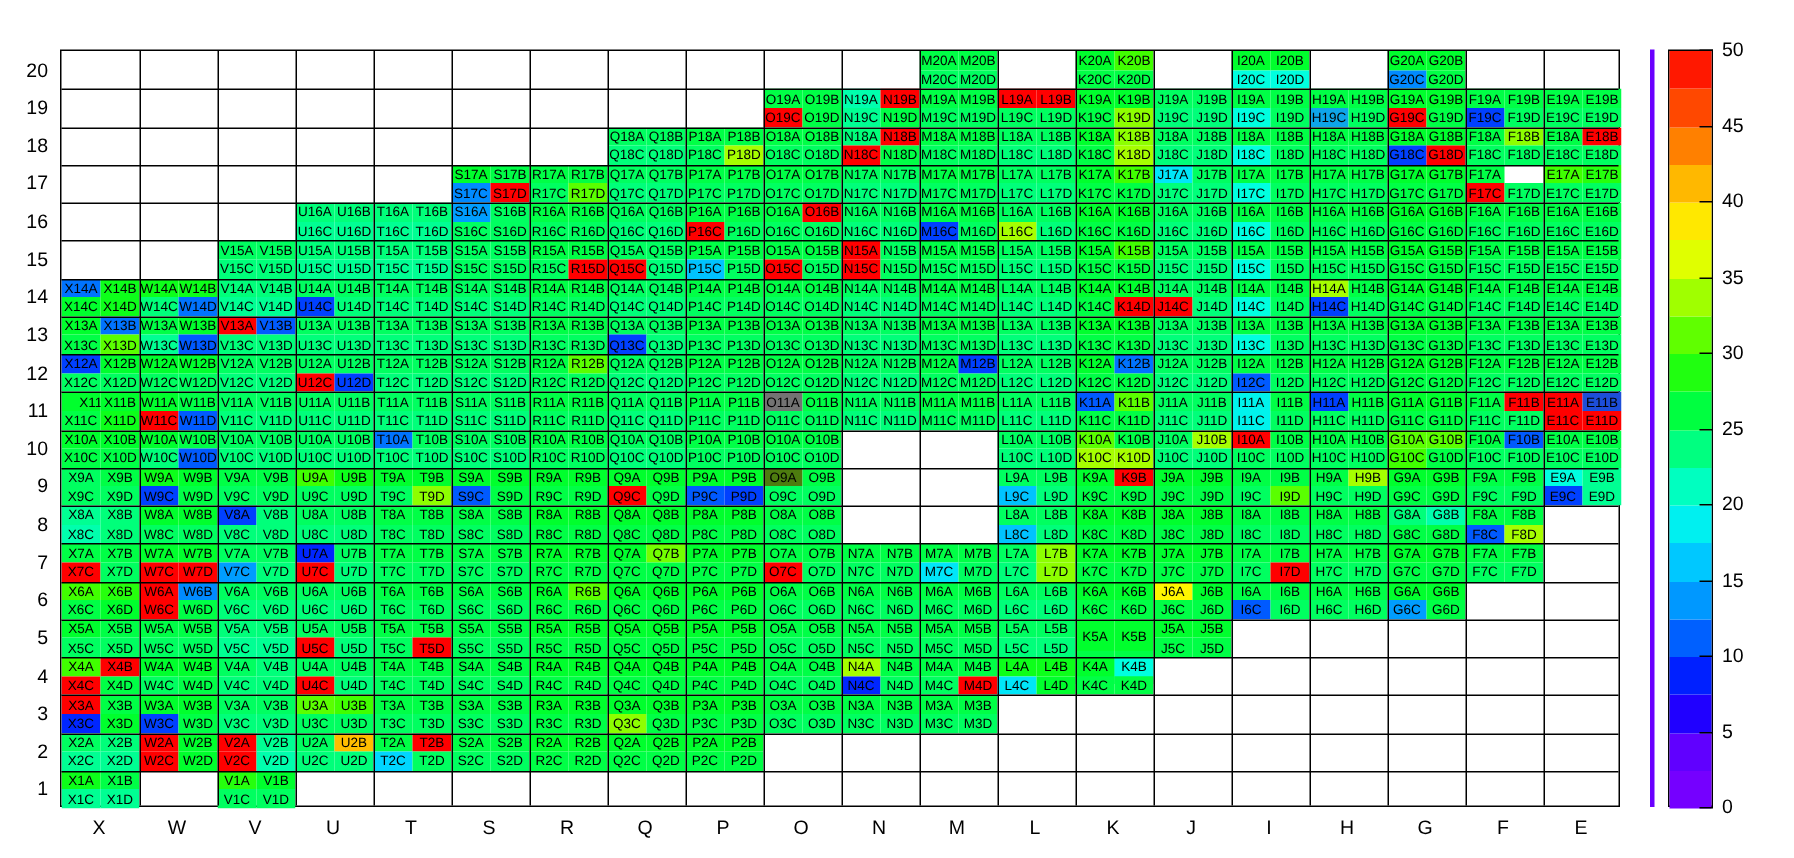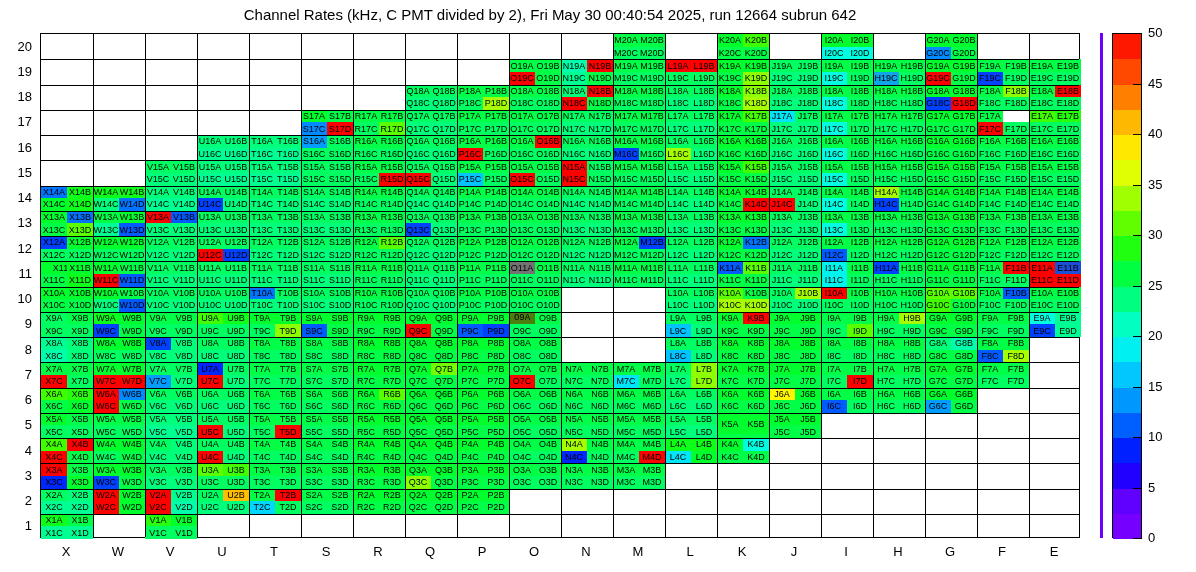--- a/index.html
+++ b/index.html
@@ -37,21 +37,20 @@
   #cbar-ticks{position:absolute;left:1112px;top:33px;width:30px;height:505px;}
   .ctick{position:absolute;right:0;width:9px;height:1px;background:#000;}
   .clab{position:absolute;left:1148px;font-size:13px;line-height:13px;}
   #leftbar{position:absolute;left:1100px;top:33px;width:3px;height:505px;background:#6a00ff;}
 </style>
 </head>
 <body>
 
 <div id="root">
 
-  <div id="title">Channel Rates (kHz, C PMT divided by 2), Fri May 30 00:40:54 2025, run 12664 subrun 642</div>
 
   <div id="leftbar"></div>
 
   <div id="plot">
     <div id="cells">
         <div class="cell" style="left: 572px; top: 0px; width: 52px; height: 25.25px;">
           <div class="quad qa" style="background: rgb(0, 255, 70);">M20A</div>
           <div class="quad qb" style="background: rgb(0, 255, 70);">M20B</div>
           <div class="quad qc" style="background: rgb(0, 255, 96);">M20C</div>
           <div class="quad qd" style="background: rgb(0, 255, 96);">M20D</div>
@@ -1154,21 +1153,21 @@
           <div class="quad qc" style="background: rgb(255, 0, 0);">Q9C</div>
           <div class="quad qd" style="background: rgb(0, 255, 70);">Q9D</div>
         </div>
         <div class="cell" style="left: 416px; top: 277.75px; width: 52px; height: 25.25px;">
           <div class="quad qa" style="background: rgb(0, 255, 45);">P9A</div>
           <div class="quad qb" style="background: rgb(0, 255, 45);">P9B</div>
           <div class="quad qc" style="background: rgb(0, 90, 255);">P9C</div>
           <div class="quad qd" style="background: rgb(0, 64, 255);">P9D</div>
         </div>
         <div class="cell" style="left: 468px; top: 277.75px; width: 52px; height: 25.25px;">
-          <div class="quad qa" style="background: #4d7c0f; font-family: Liberation Mono, monospace;">O9A</div>
+          <div class="quad qa" style="background: #4d7c0f;">O9A</div>
           <div class="quad qb" style="background: rgb(0, 255, 70);">O9B</div>
           <div class="quad qc" style="background: rgb(0, 255, 96);">O9C</div>
           <div class="quad qd" style="background: rgb(0, 255, 96);">O9D</div>
         </div>
         <div class="cell" style="left: 624px; top: 277.75px; width: 52px; height: 25.25px;">
           <div class="quad qa" style="background: rgb(0, 255, 96);">L9A</div>
           <div class="quad qb" style="background: rgb(0, 255, 96);">L9B</div>
           <div class="quad qc" style="background: rgb(0, 195, 255);">L9C</div>
           <div class="quad qd" style="background: rgb(0, 255, 122);">L9D</div>
         </div>

